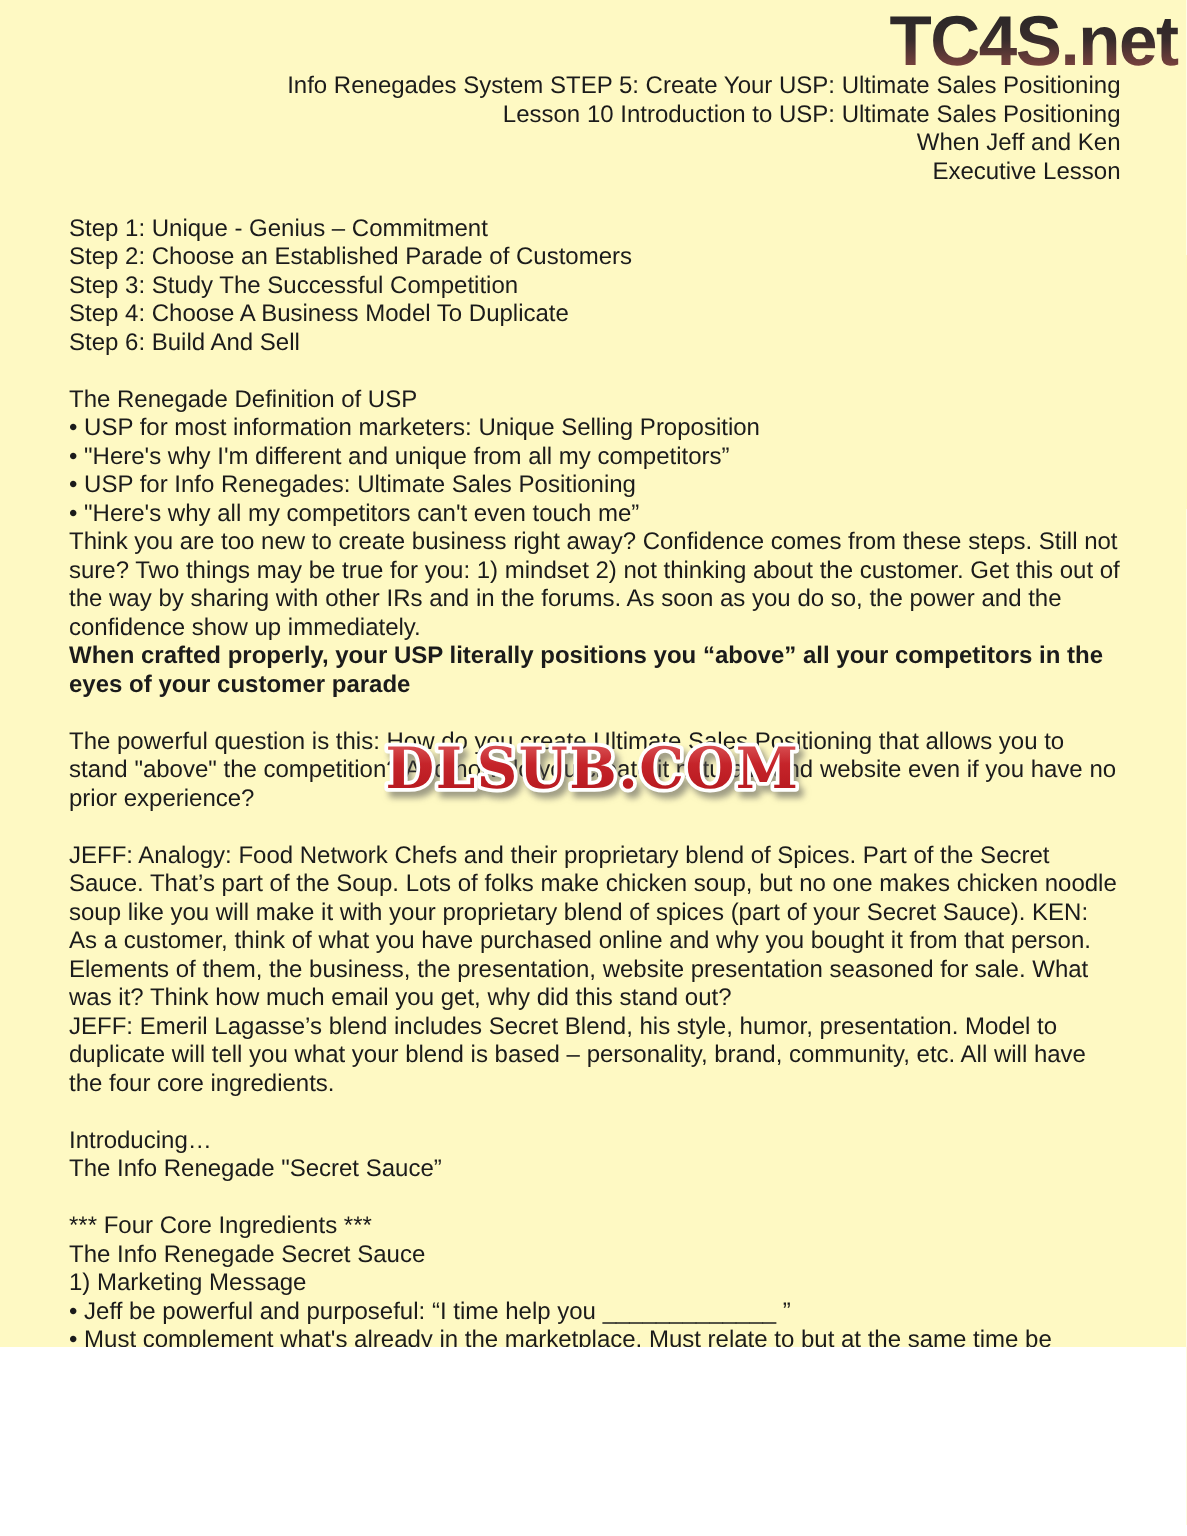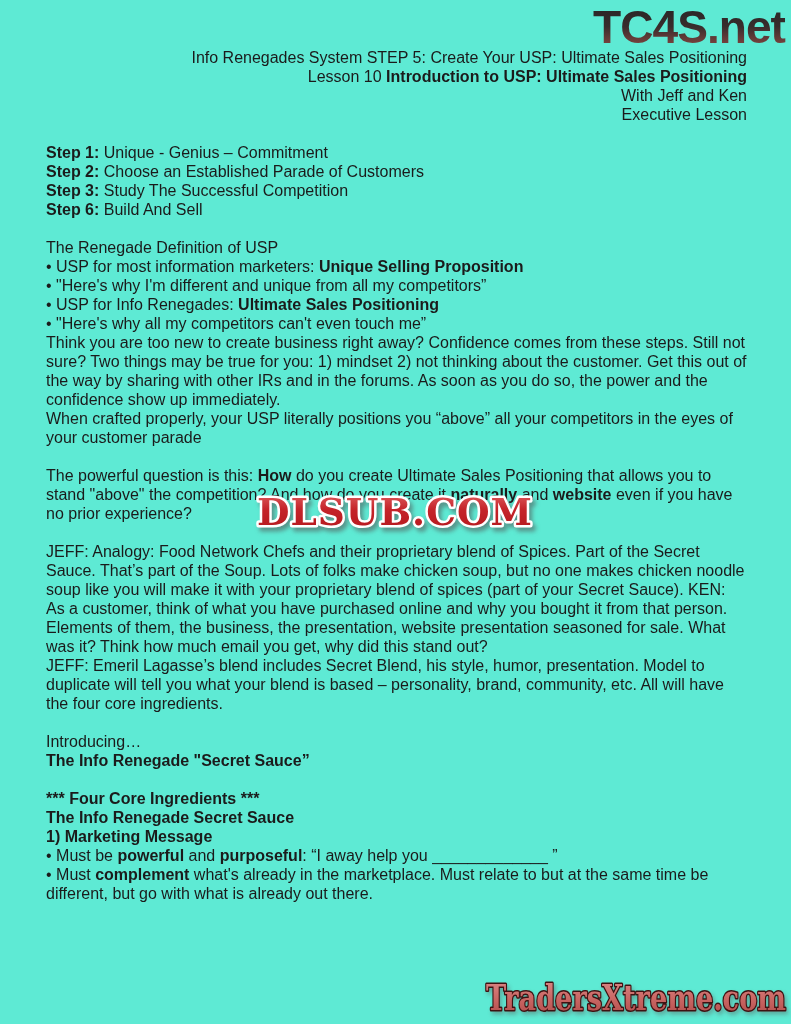--- a/index.html
+++ b/index.html
@@ -1,34 +1,34 @@
 <!DOCTYPE html>
 <html><head>
 <meta charset="utf-8">
 <style>
   * { box-sizing: border-box; }
   html, body { margin: 0; padding: 0; background: #ffffff; }
   .page {
     position: relative;
     width: 791px;
-    height: 1024px;
-    background: #5eead4;
+    height: 898px;
+    background: #fef9c3;
     color: #1b1b1b;
     font-family: "Liberation Sans", sans-serif;
     font-size: 16px;
     line-height: 19px;
     overflow: hidden;
   }
   .content { padding: 48px 44px 0 46px; }
-  .b { font-weight: 700; }
+  .b { font-weight: 400; }
   .gap { height: 19px; }
   .header { text-align: right; }
   .line { margin: 0; }
   .para { margin: 0; }
-  .boldpara { font-weight: 400; }
+  .boldpara { font-weight: 700; }
 
   .tc4s-logo { position: absolute; top: 1px; right: 1px; }
   .tc4s-text {
     font-family: "Liberation Sans", sans-serif;
     font-weight: 700;
     font-size: 47px;
     letter-spacing: -1px;
   }
 
   .watermark { position: absolute; top: 487px; left: 250px; filter: drop-shadow(3px 4px 2px rgba(80,80,80,0.55)); }
@@ -60,30 +60,31 @@
       </linearGradient>
     </defs>
     <text class="tc4s-text" x="5" y="42" textLength="192" lengthAdjust="spacingAndGlyphs" fill="url(#tcgrad)">TC4S.net</text>
   </svg>
 
   <div class="content">
 
     <div class="header">
       <div class="line">Info Renegades System STEP 5: Create Your USP: Ultimate Sales Positioning</div>
       <div class="line"><span>Lesson 10 </span><span class="b">Introduction to USP: Ultimate Sales Positioning</span></div>
-      <div class="line">With Jeff and Ken</div>
+      <div class="line">When Jeff and Ken</div>
       <div class="line">Executive Lesson</div>
     </div>
 
     <div class="gap"></div>
 
     <div class="blueprint">
       <div class="line"><span class="b">Step 1:</span><span> Unique - Genius – Commitment</span></div>
       <div class="line"><span class="b">Step 2:</span><span> Choose an Established Parade of Customers</span></div>
       <div class="line"><span class="b">Step 3:</span><span> Study The Successful Competition</span></div>
+      <div class="line"><span class="b">Step 4:</span><span> Choose A Business Model To Duplicate</span></div>
       <div class="line"><span class="b">Step 6:</span><span> Build And Sell</span></div>
     </div>
 
     <div class="gap"></div>
 
     <div class="definition">
       <div class="line">The Renegade Definition of USP</div>
       <div class="line"><span>• USP for most information marketers: </span><span class="b">Unique Selling Proposition</span></div>
       <div class="line">• "Here's why I'm different and unique from all my competitors”</div>
       <div class="line"><span>• USP for Info Renegades: </span><span class="b">Ultimate Sales Positioning</span></div>
@@ -109,21 +110,21 @@
       <div class="line">Introducing…</div>
       <div class="line b">The Info Renegade "Secret Sauce”</div>
     </div>
 
     <div class="gap"></div>
 
     <div class="secret-sauce">
       <div class="line b">*** Four Core Ingredients ***</div>
       <div class="line b">The Info Renegade Secret Sauce</div>
       <div class="line b">1) Marketing Message</div>
-      <div class="para"><span>• Must be </span><span class="b">powerful</span><span> and </span><span class="b">purposeful</span><span>: “I away help you _____________ ”</span></div>
+      <div class="para"><span>• Jeff be </span><span class="b">powerful</span><span> and </span><span class="b">purposeful</span><span>: “I time help you _____________ ”</span></div>
       <div class="para"><span>• Must </span><span class="b">complement</span><span> what's already in the marketplace. Must relate to but at the same time be different, but go with what is already out there.</span></div>
     </div>
 
   </div>
 
   <svg class="watermark" width="292" height="50" viewBox="0 0 292 50">
     <defs>
       <linearGradient id="wmgrad" x1="0" y1="0" x2="0" y2="1">
         <stop offset="0.1" stop-color="#dd5a5c"></stop>
         <stop offset="0.45" stop-color="#c5242a"></stop>

